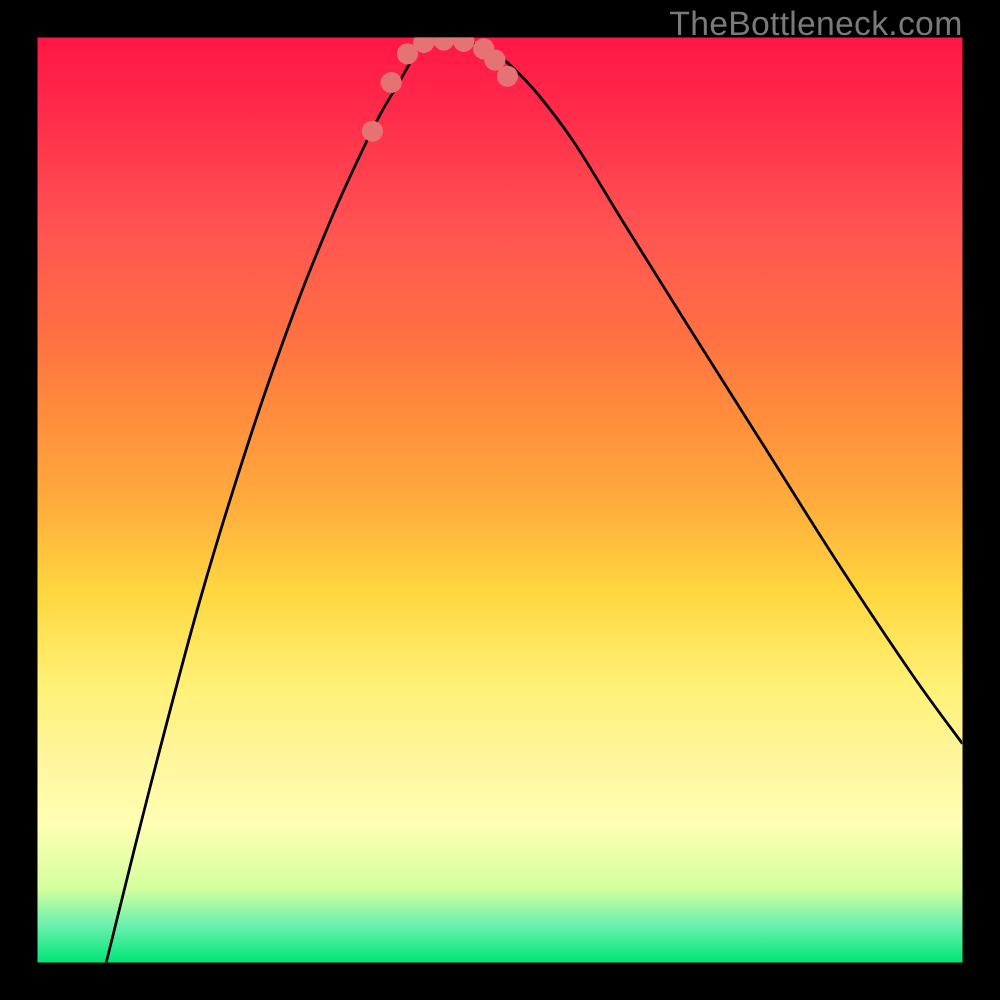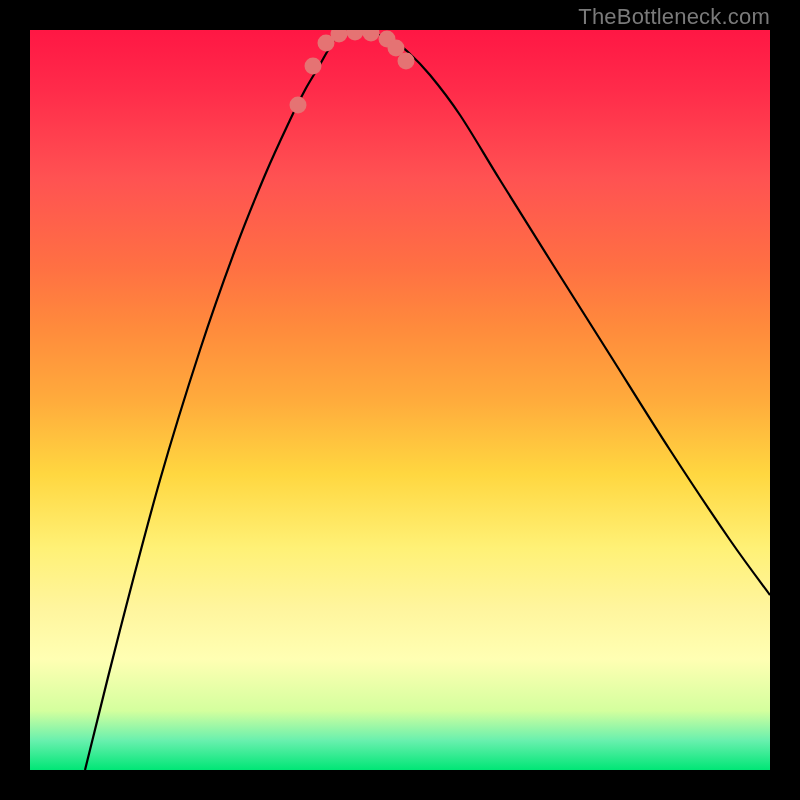--- a/index.html
+++ b/index.html
@@ -38,21 +38,21 @@
       #d4ff9e 92%,
       #69f0ae 96%,
       #00e676 100%
     );
   }
   .watermark {
     position: absolute;
     top: 4px;
     right: 30px;
     color: #7a7a7a;
-    font-size: 22px;
+    font-size: 27px;
     letter-spacing: 0.2px;
     user-select: none;
   }
   svg.curve {
     position: absolute;
     left: 0;
     top: 0;
     width: 740px;
     height: 740px;
   }

